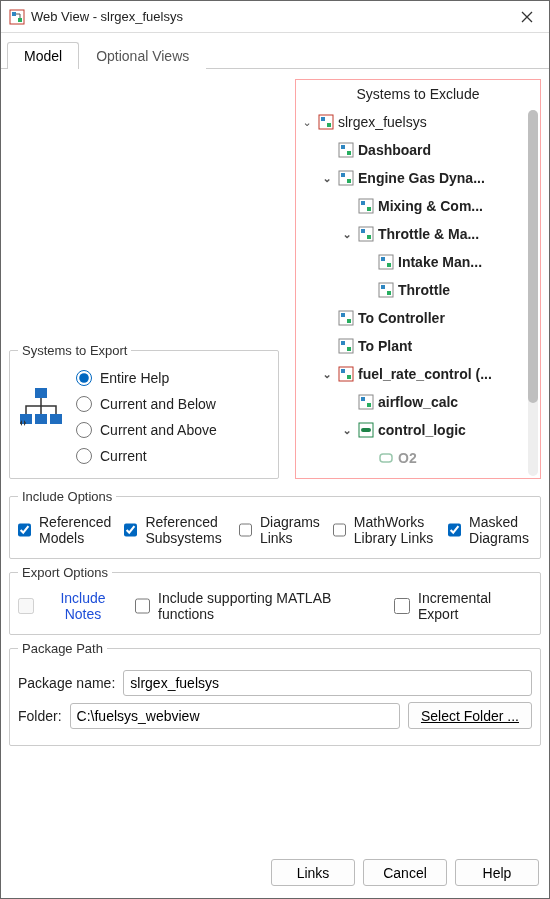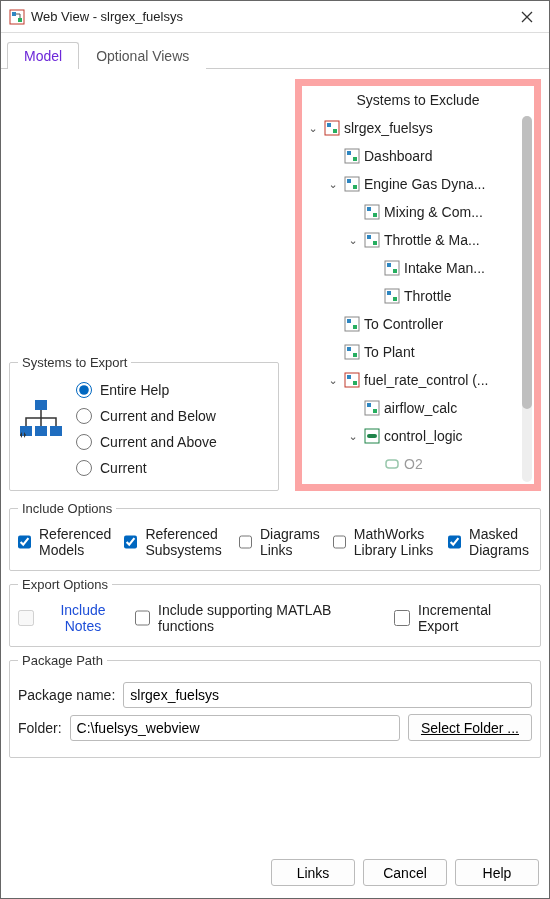--- a/index.html
+++ b/index.html
@@ -36,42 +36,42 @@
     font-size: 14px;
     color: #555;
     border: 1px solid transparent;
     border-bottom: none;
     position: relative;
     top: 1px;
     background:#fff;
     cursor:pointer;
   }
   .tab.active {
-    color: #6d28d9;
+    color: #000000;
     border-color: #ccc;
     border-radius: 3px 3px 0 0;
     background:#fff;
   }
   .content {
     flex:1;
     padding: 4px 8px 8px 8px;
     overflow:auto;
   }
   fieldset {
     border: 1px solid #ccc;
     border-radius: 2px;
     margin: 6px 0 4px 0;
     padding: 8px 8px 10px 8px;
   }
   legend { padding: 0 4px; font-size: 13px; color:#333; }
   .top-row { display:flex; gap:16px; align-items:flex-end; }
   .top-row > fieldset { flex: 0 0 270px; }
   .exclude-panel {
     flex:1;
-    border:7px solid #fca5a5;
+    border:1px solid #fca5a5;
     margin:6px 0 4px 0;
     display:flex;
     flex-direction:column;
     min-width:0;
   }
   .exclude-title { text-align:center; padding:6px 0 6px 0; font-size:14px; }
   .tree-wrap { flex:1; overflow:auto; position:relative; }
   .tree-scrollbar {
     position:absolute; right:2px; top:2px; bottom:2px; width:10px;
     background:#eee; border-radius:5px;
@@ -97,21 +97,21 @@
     height:27px; padding:0 12px; border:1px solid #bbb; background:#fdfdfd;
     border-radius:3px; font-family:inherit; font-size:14px; cursor:pointer;
     min-width:84px;
   }
   .footer {
     display:flex; justify-content:flex-end; gap:8px;
     padding:10px 10px 12px 10px;
   }
   
   .tree { list-style:none; margin:0; padding:0 10px 6px 4px; }
-  .tree ul { list-style:none; margin:0; padding-left:20px; }
+  .tree ul { list-style:none; margin:0; padding-left:20px;font-weight:bold; }
   .tree li { margin:0; padding:0; }
   .node {
     display:flex; align-items:center; gap:4px;
     height:28px; white-space:nowrap; overflow:hidden; text-overflow:ellipsis;
     font-size:14px;
   }
   .toggle { width:14px; display:inline-flex; justify-content:center; color:#555; font-size:11px; }
   .node-icon { width:16px; height:16px; flex:0 0 16px; }
   .node-label { overflow:hidden; text-overflow:ellipsis; }
   .check-row span, .radio-row span { font-size:14px; }

